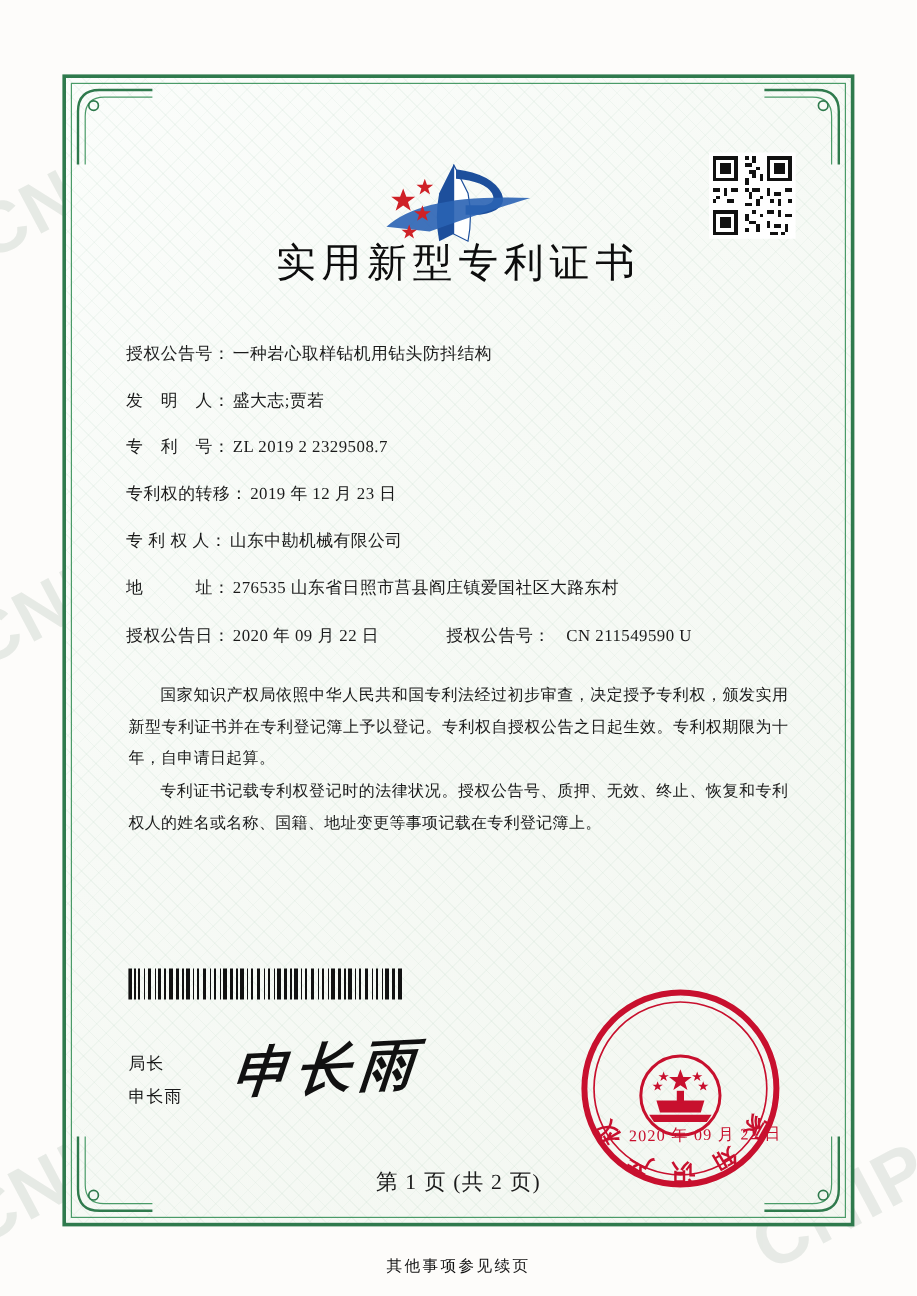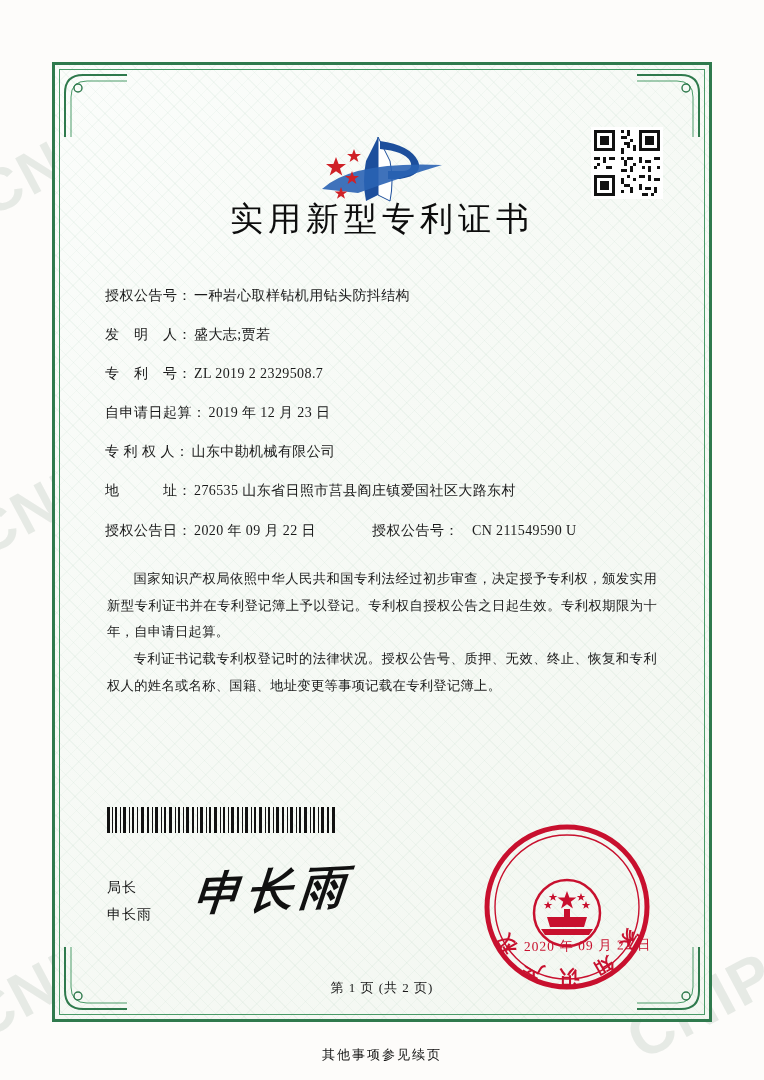--- a/index.html
+++ b/index.html
@@ -207,21 +207,21 @@
     letter-spacing: 1px;
     transform: rotate(-1deg);
   }
 
   
   .page-num {
     position: absolute;
     left: 0; right: 0;
     bottom: 22px;
     text-align: center;
-    font-size: 13px;
+    font-size: 18px;
     letter-spacing: 1px;
   }
   .footnote {
     position: absolute;
     left: 0; right: 0;
     bottom: 16px;
     text-align: center;
     font-size: 13px;
     letter-spacing: 2px;
     z-index: 4;
@@ -358,21 +358,21 @@
         </div>
         <div class="row">
           <span class="lbl">发　明　人：</span>
           <span class="val">盛大志;贾若</span>
         </div>
         <div class="row">
           <span class="lbl">专　利　号：</span>
           <span class="val">ZL 2019 2 2329508.7</span>
         </div>
         <div class="row">
-          <span class="lbl">自申请日起算：</span>
+          <span class="lbl">专利权的转移：</span>
           <span class="val">2019 年 12 月 23 日</span>
         </div>
         <div class="row">
           <span class="lbl">专 利 权 人：</span>
           <span class="val">山东中勘机械有限公司</span>
         </div>
         <div class="row">
           <span class="lbl">地　　　址：</span>
           <span class="val">276535  山东省日照市莒县阎庄镇爱国社区大路东村</span>
         </div>

